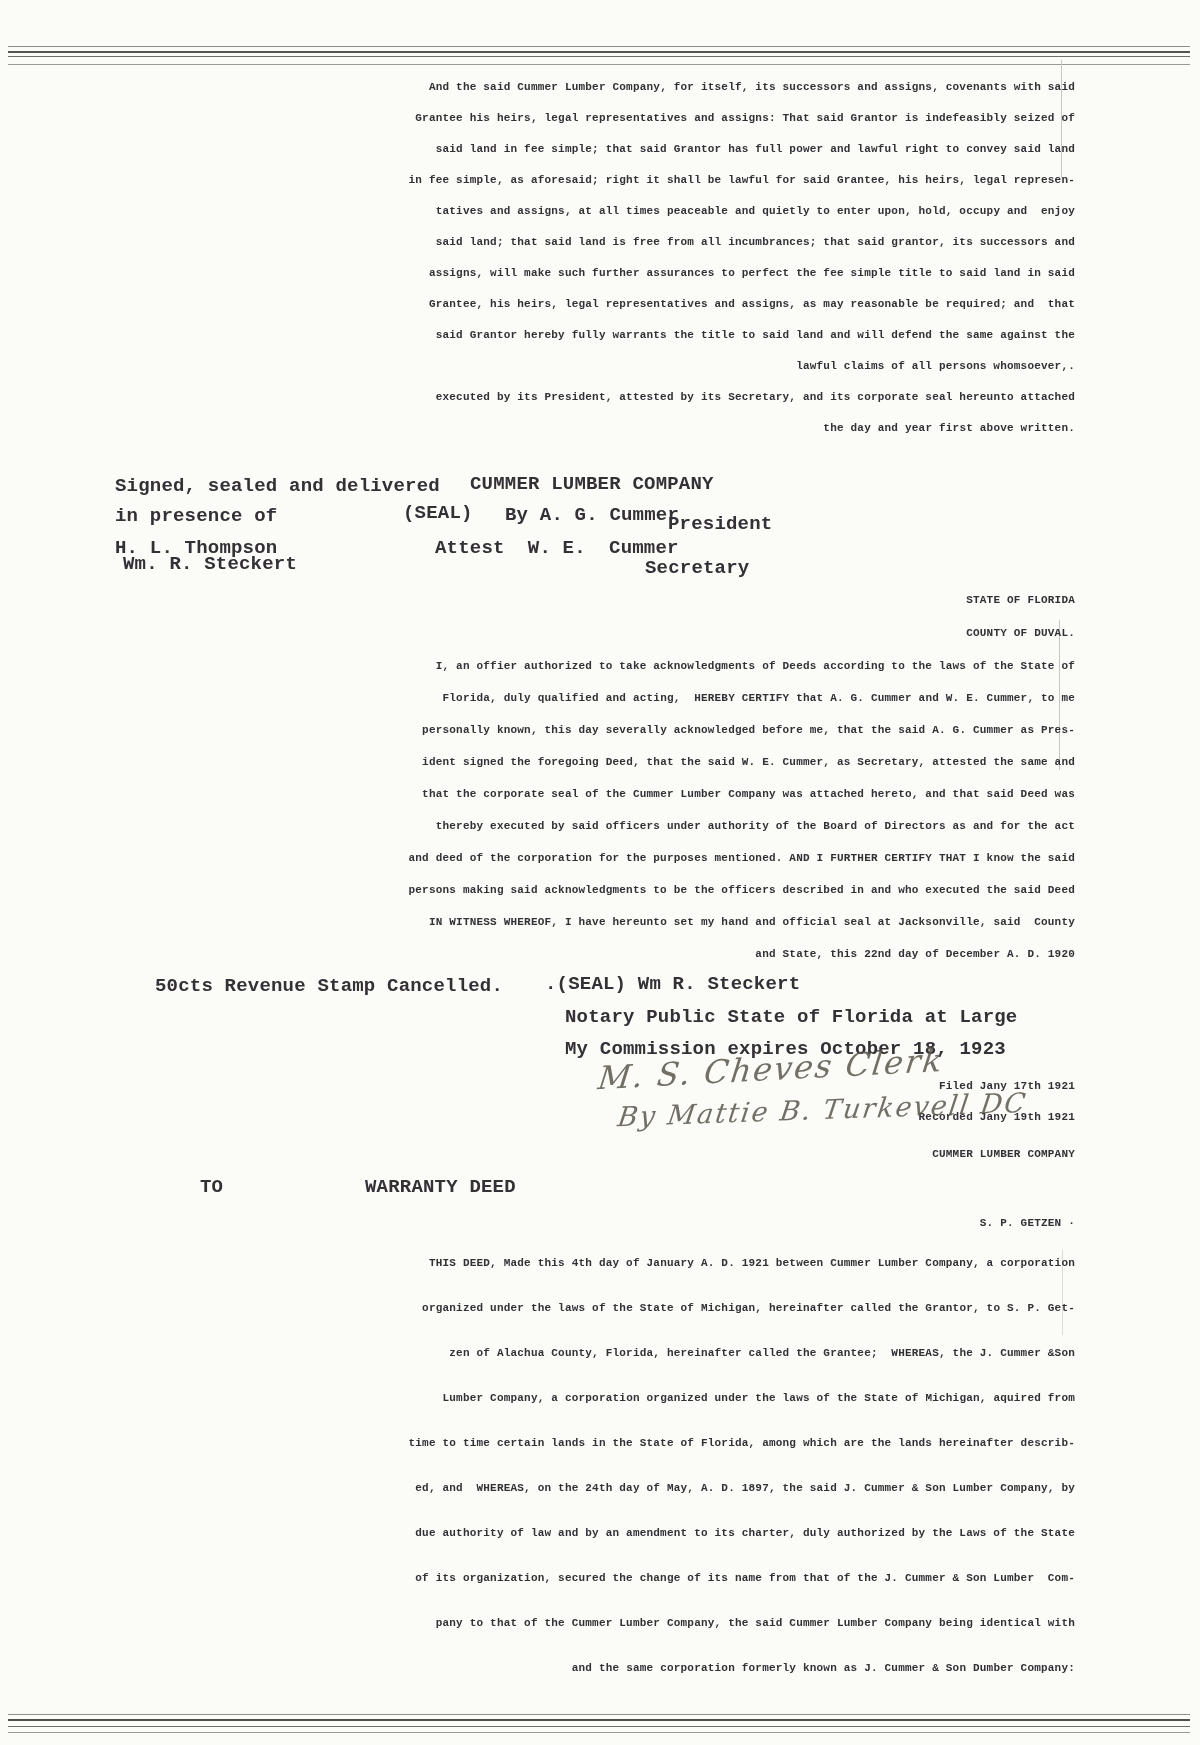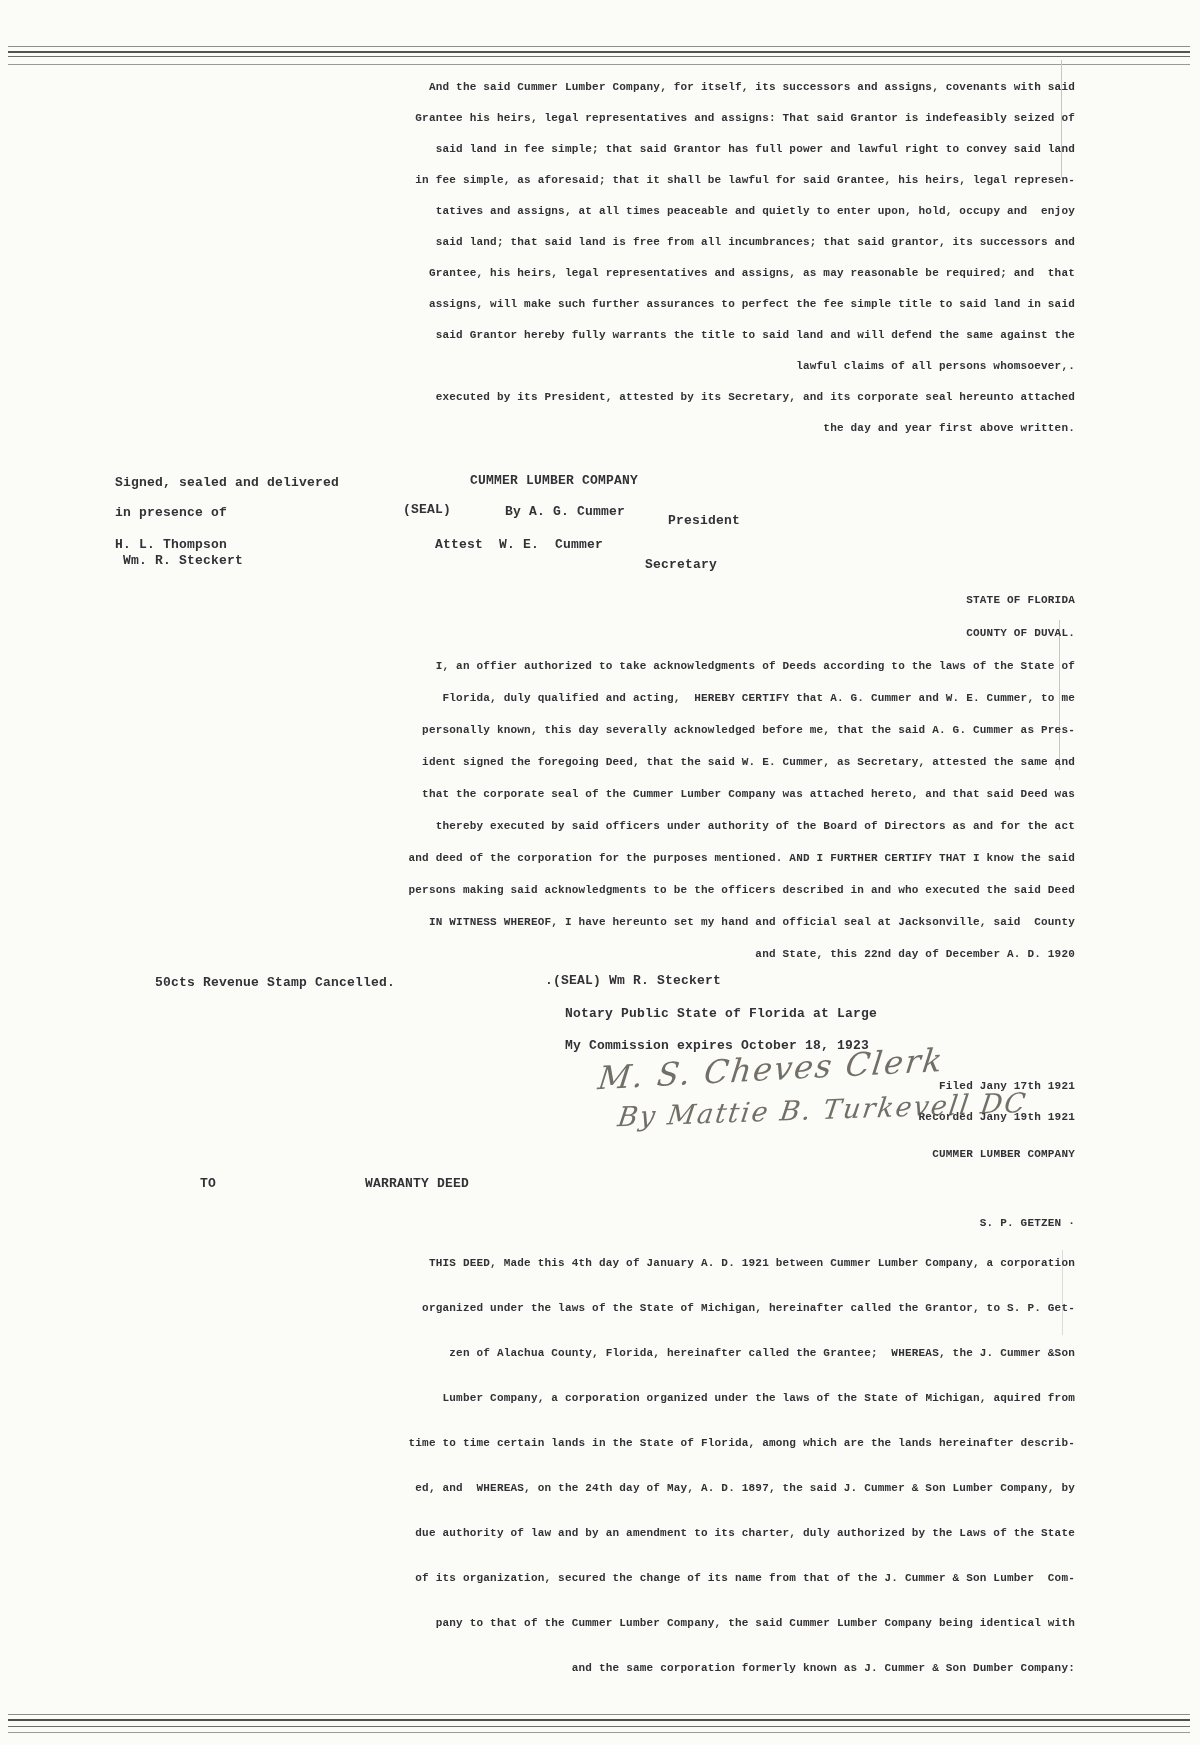--- a/index.html
+++ b/index.html
@@ -21,21 +21,21 @@
     line-height:31px;
     font-weight:bold;
     letter-spacing:0.2px;
     text-align:right;
   }
   .lh32 .tline{line-height:32px;}
   .lh45 .tline{line-height:45px;}
   .txt{
     position:absolute;
     white-space:pre;
-    font-size:13px;
+    font-size:19px;
     font-weight:bold;
     letter-spacing:0.2px;
   }
   .hand{
     position:absolute;
     font-family:"DejaVu Serif","Liberation Serif",serif;
     font-style:italic;
     color:#5b584d;
     white-space:pre;
     letter-spacing:2px;
@@ -55,25 +55,25 @@
   <div class="rule" style="top:64px;height:1px;background:#9a9995;"></div>
 
   <div class="vline" style="left:1061px;top:60px;height:118px;"></div>
   <div class="vline" style="left:1059px;top:620px;height:150px;"></div>
   <div class="vline" style="left:1062px;top:1250px;height:85px;opacity:.6;"></div>
 
   <div class="block" style="top:72px;">
       <div class="tline">And the said Cummer Lumber Company, for itself, its successors and assigns, covenants with said</div>
       <div class="tline">Grantee his heirs, legal representatives and assigns: That said Grantor is indefeasibly seized of</div>
       <div class="tline">said land in fee simple; that said Grantor has full power and lawful right to convey said land</div>
-      <div class="tline">in fee simple, as aforesaid; that it shall be lawful for said Grantee, his heirs, legal represen-</div>
+      <div class="tline">in fee simple, as aforesaid; right it shall be lawful for said Grantee, his heirs, legal represen-</div>
       <div class="tline">tatives and assigns, at all times peaceable and quietly to enter upon, hold, occupy and  enjoy</div>
       <div class="tline">said land; that said land is free from all incumbrances; that said grantor, its successors and</div>
+      <div class="tline">assigns, will make such further assurances to perfect the fee simple title to said land in said</div>
       <div class="tline">Grantee, his heirs, legal representatives and assigns, as may reasonable be required; and  that</div>
-      <div class="tline">assigns, will make such further assurances to perfect the fee simple title to said land in said</div>
       <div class="tline">said Grantor hereby fully warrants the title to said land and will defend the same against the</div>
       <div class="tline">lawful claims of all persons whomsoever,.</div>
     </div>
 
   <div class="block" style="top:382px;">
       <div class="tline">executed by its President, attested by its Secretary, and its corporate seal hereunto attached</div>
       <div class="tline">the day and year first above written.</div>
     </div>
 
   <div class="block" style="top:475px;height:110px;">

